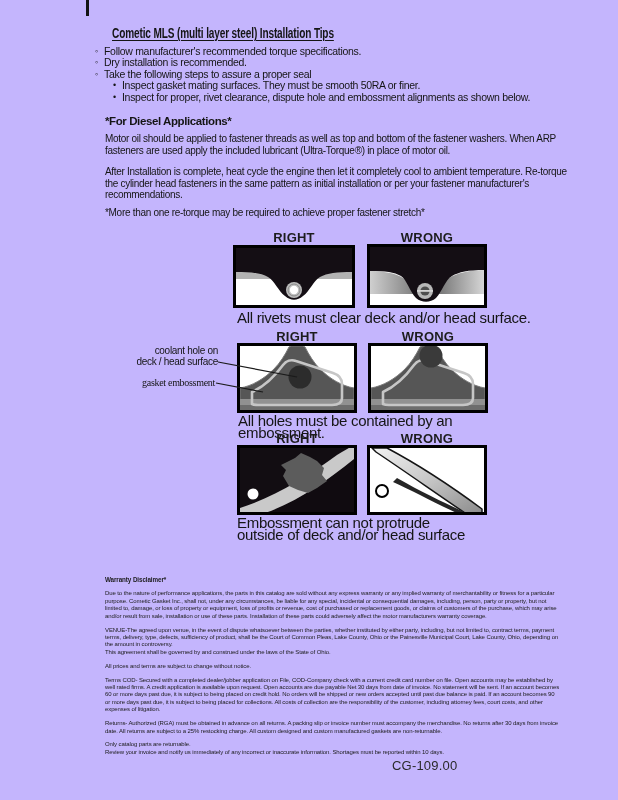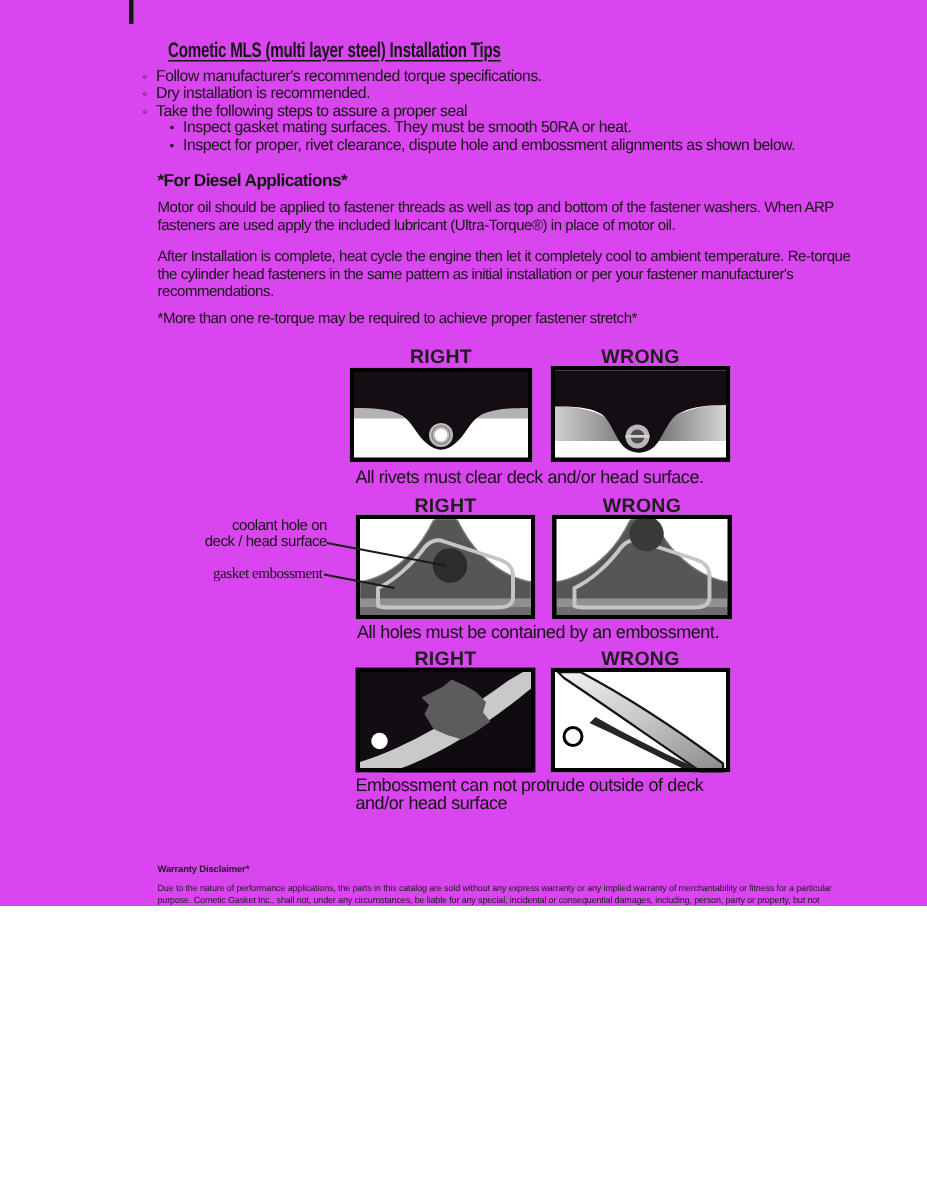--- a/index.html
+++ b/index.html
@@ -1,17 +1,17 @@
 <!DOCTYPE html>
 <html><head>
 <meta charset="utf-8">
 <style>
   html,body{margin:0;padding:0;background:#ffffff;}
   .page{
-    position:relative;width:618px;height:604px;background:#d946ef;
+    position:relative;width:618px;height:800px;background:#c4b5fd;
     font-family:"Liberation Sans","DejaVu Sans",sans-serif;color:#151515;
     overflow:hidden;margin:0 auto;
   }
   .abs{position:absolute;}
   .artifact{left:86px;top:0;width:2.5px;height:16px;background:#131313;}
   .title{
     left:112px;top:25px;font-size:14px;font-weight:bold;letter-spacing:-0.2px;
     text-decoration:underline;text-underline-offset:2px;white-space:nowrap;
     transform:scaleX(0.72);transform-origin:left top;
   }
@@ -29,21 +29,21 @@
   .r2-wrong-label{left:368px;top:329px;width:120px;}
   .r3-right-label{left:237px;top:431px;width:120px;}
   .r3-wrong-label{left:367px;top:431px;width:120px;}
   .dbox{display:block;}
   .box-r1-right{left:233px;top:245px;}
   .box-r1-wrong{left:367px;top:244px;}
   .box-r2-right{left:237px;top:343px;}
   .box-r2-wrong{left:368px;top:343px;}
   .box-r3-right{left:237px;top:445px;}
   .box-r3-wrong{left:367px;top:445px;}
-  .caption{font-size:12px;letter-spacing:-0.3px;line-height:12px;color:#151515;}
+  .caption{font-size:15px;letter-spacing:-0.3px;line-height:12px;color:#151515;}
   .cap1{left:237px;top:312px;width:300px;}
   .cap2{left:238px;top:415px;width:300px;}
   .cap3{left:237px;top:517px;width:235px;}
   .side-label{font-size:10px;letter-spacing:-0.3px;line-height:11px;text-align:right;color:#151515;}
   .coolant-label{left:90px;top:345px;width:128px;}
   .emboss-label{left:90px;top:377px;width:125px;font-family:Liberation Serif, serif;}
   .pointer-overlay{left:110px;top:340px;pointer-events:none;}
   .warranty{left:105px;top:576px;width:455px;font-size:6px;letter-spacing:-0.1px;line-height:7.4px;color:#1c1c1c;}
   .warranty .w-head{font-weight:bold;font-size:6.3px;margin:0 0 7px 0;}
   .warranty p{margin:0 0 6.5px 0;}
@@ -67,21 +67,21 @@
     <div class="b-row">
       <span class="b-marker">◦</span>
       <span>Dry installation is recommended.</span>
     </div>
     <div class="b-row">
       <span class="b-marker">◦</span>
       <span>Take the following steps to assure a proper seal</span>
     </div>
     <div class="b-row sub">
       <span class="b-marker">•</span>
-      <span>Inspect gasket mating surfaces.  They must be smooth 50RA or heat.</span>
+      <span>Inspect gasket mating surfaces.  They must be smooth 50RA or finer.</span>
     </div>
     <div class="b-row sub">
       <span class="b-marker">•</span>
       <span>Inspect for proper, rivet clearance, dispute hole and embossment alignments as shown below.</span>
     </div>
   </div>
 
   <div class="abs heading">*For Diesel Applications*</div>
   <div class="abs para p1">Motor oil should be applied to fastener threads as well as top and bottom of the fastener washers. When ARP fasteners are used apply the included lubricant (Ultra-Torque®) in place of motor oil.</div>
   <div class="abs para note">*More than one re-torque may be required to achieve proper fastener stretch*</div>

